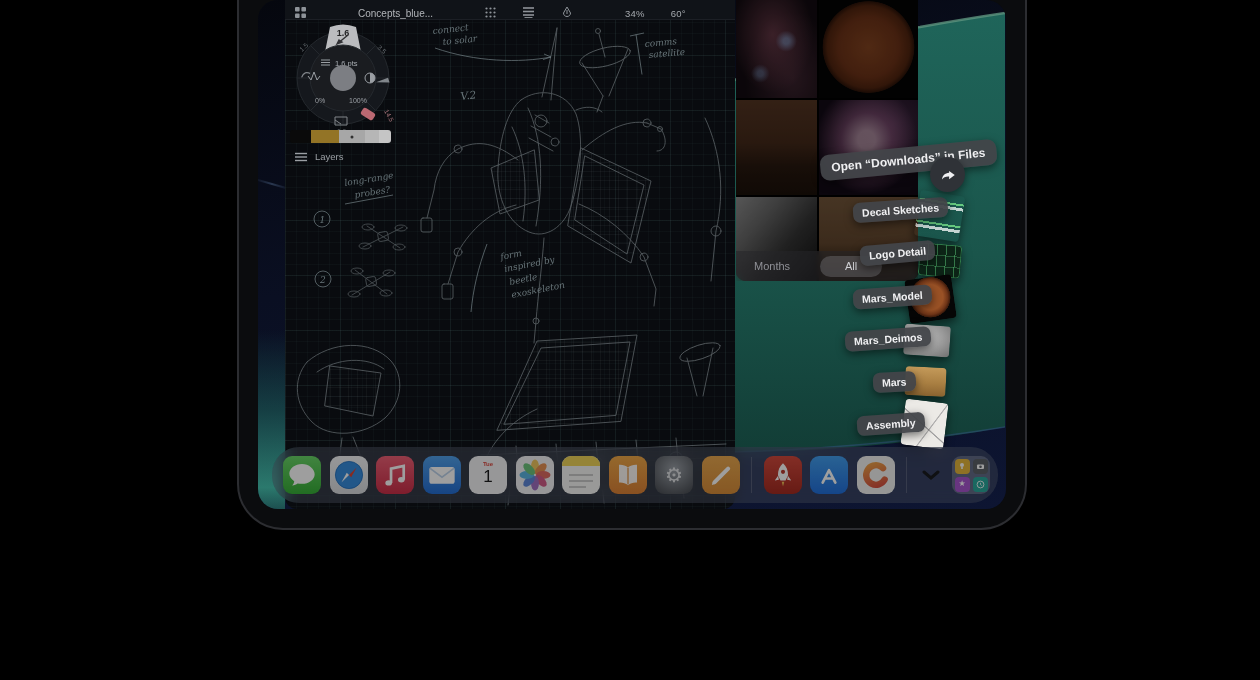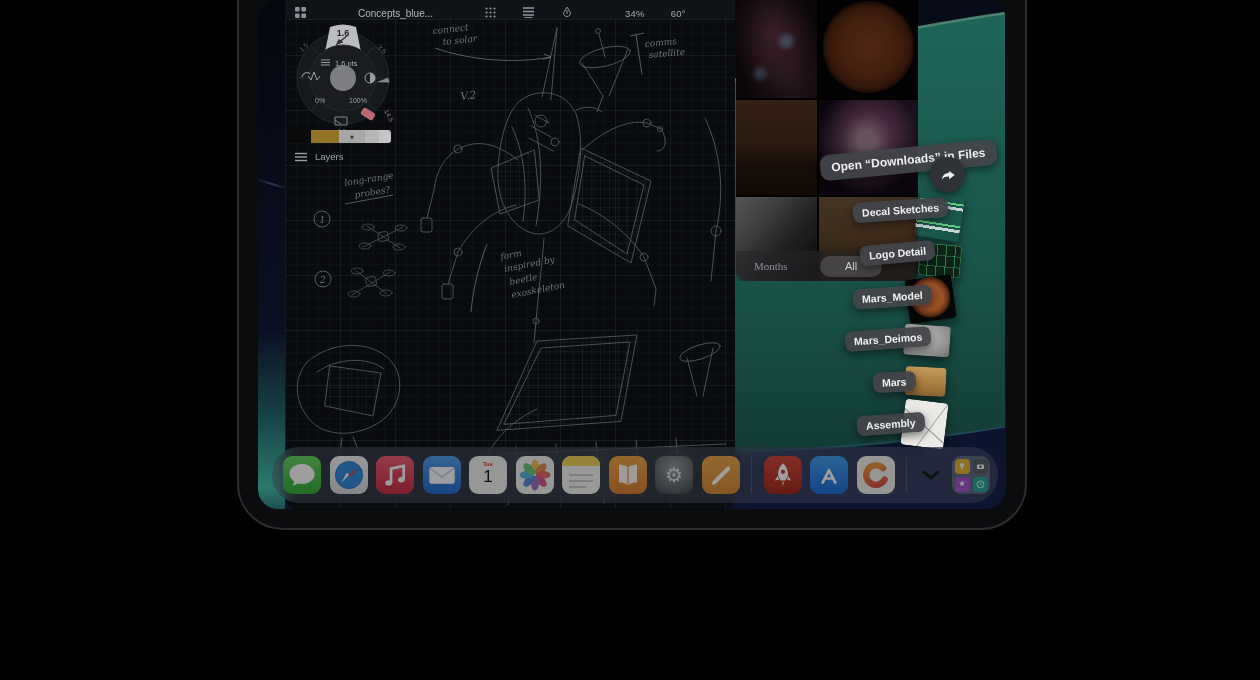--- a/index.html
+++ b/index.html
@@ -66,21 +66,21 @@
   .ph-land { background:linear-gradient(180deg,#5c3a26 0%,#4a2d1c 45%,#2b1a10 70%,#1d120a 100%),
              linear-gradient(175deg, transparent 55%, #241509 57%); }
   .ph-neb2 { background:radial-gradient(ellipse at 48% 42%, rgba(225,185,205,.75) 0 12%, rgba(170,105,150,.55) 35%, transparent 70%),
              radial-gradient(ellipse at 75% 25%, rgba(140,90,140,.4), transparent 60%), #140b18; }
   .ph-sat  { background:linear-gradient(130deg,#9a9a9a 0%,#6f6f6f 30%,#3a3a3a 60%,#101010 100%),
              linear-gradient(40deg, transparent 48%, rgba(20,20,20,.8) 49% 52%, transparent 53%); }
   .ph-rov  { background:linear-gradient(180deg,#7d5e40 0%,#6b4d32 55%,#3f2b1a 78%,#2a1c10 100%); }
   .ph-dim { position:absolute; inset:0; background:rgba(0,0,0,.44); }
   .zoombar { position:absolute; left:0; right:0; top:251px; height:30px;
     background:rgba(38,38,42,.55); backdrop-filter:blur(3px); z-index:3; }
-  .zb-months { position:absolute; left:18px; top:0; line-height:30px; color:#8f9096; font-size:11px;font-family:Liberation Serif, serif; }
+  .zb-months { position:absolute; left:18px; top:0; line-height:30px; color:#8f9096; font-size:11px; }
   .zb-all { position:absolute; left:84px; top:5px; width:62px; height:21px; border-radius:11px;
     background:rgba(125,125,132,.38); color:#cfd0d4; font-size:11px; text-align:center; line-height:21px; }
 
   
   .drag-label { position:absolute; background:rgba(66,68,73,.95); color:#f0f0f2;
     font-size:10.5px; font-weight:600; padding:4px 9px; border-radius:7px;
     white-space:nowrap; box-shadow:0 3px 9px rgba(0,0,0,.5); z-index:20; }
   .drag-open { font-size:12px; padding:6px 11px; border-radius:9px; }
   .drag-thumb { position:absolute; border-radius:4px; box-shadow:0 4px 10px rgba(0,0,0,.55); z-index:19; }
   .th-decal { background:linear-gradient(160deg,#2b49c9,#1d35a8);

